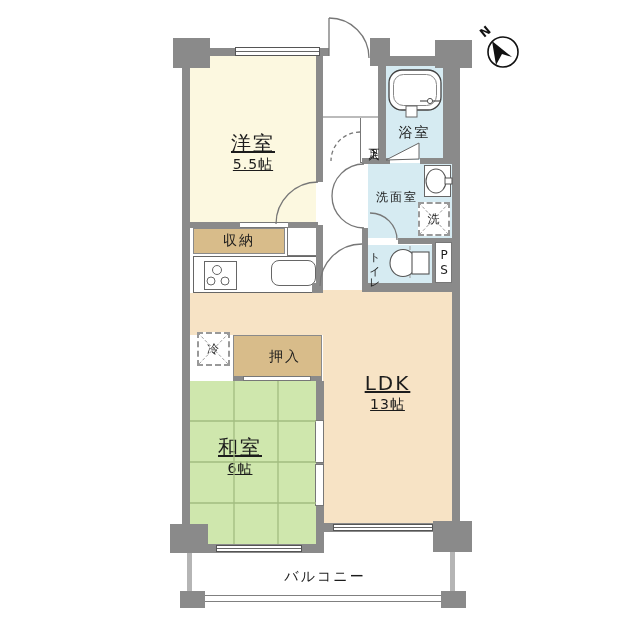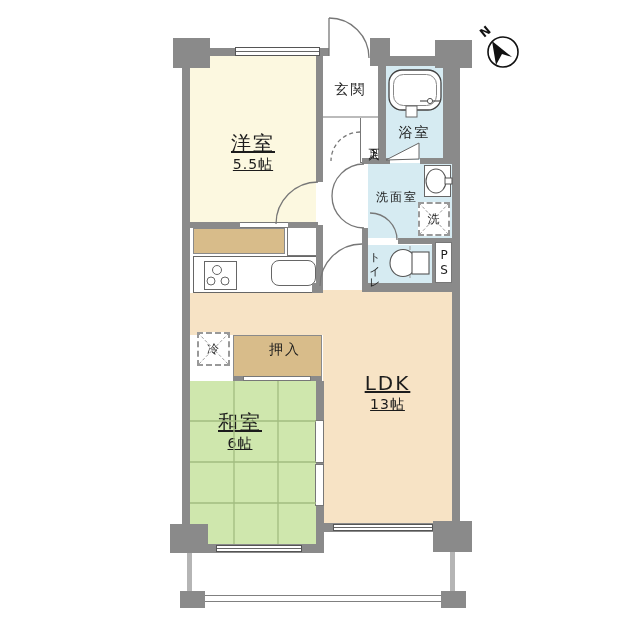--- a/index.html
+++ b/index.html
@@ -107,44 +107,45 @@
   <div class="lbl big" style="left:190px;top:122px;width:126px;height:60px;">
     <div>洋室</div>
     <div class="big2">5.5帖</div>
   </div>
 
   <div class="lbl big" style="left:323px;top:366px;width:129px;height:52px;">
     <div>LDK</div>
     <div class="big2">13帖</div>
   </div>
 
-  <div class="lbl big" style="left:190px;top:403px;width:100px;height:56px;">
+  <div class="lbl big" style="left:190px;top:428px;width:100px;height:56px;">
     <div>和室</div>
     <div class="big2">6帖</div>
   </div>
 
-  <div class="lbl mid" style="left:323px;top:72px;width:55px;height:36px;">玄関</div>
 
   <div class="lbl mid" style="left:386px;top:120px;width:57px;height:26px;">浴室</div>
 
   <div class="lbl mid" style="left:366px;top:186px;width:62px;height:22px;font-size:12px;">洗面室</div>
 
   <div class="lbl sml vtext" style="left:366px;top:245px;width:16px;height:38px;font-size:11px;letter-spacing:0;">トイレ</div>
 
   <div class="lbl sml vtext" style="left:362px;top:119px;width:22px;height:42px;font-size:11px;letter-spacing:0;">下足入</div>
 
-
-  <div class="lbl mid" style="left:233px;top:329px;width:104px;height:42px;">押入</div>
+  <div class="lbl mid" style="left:193px;top:228px;width:92px;height:26px;">収納</div>
+
+  <div class="lbl mid" style="left:233px;top:336px;width:104px;height:42px;">押入</div>
 
   <div class="lbl sml" style="left:197px;top:332px;width:33px;height:34px;">冷</div>
 
   <div class="lbl sml" style="left:418px;top:202px;width:32px;height:34px;">洗</div>
 
   <div class="lbl sml vtext" style="left:435px;top:243px;width:17px;height:40px;letter-spacing:1px;">PS</div>
 
+  <div class="lbl mid" style="left:235px;top:568px;width:180px;height:18px;">バルコニー</div>
 
   <svg width="640" height="640" viewBox="0 0 640 640">
 
     <g stroke="#a2bc80" stroke-width="1.3">
       <line x1="234" y1="381" x2="234" y2="544"></line>
       <line x1="278" y1="381" x2="278" y2="544"></line>
       <line x1="190" y1="421" x2="316" y2="421"></line>
       <line x1="190" y1="462" x2="316" y2="462"></line>
       <line x1="190" y1="503" x2="316" y2="503"></line>
     </g>

